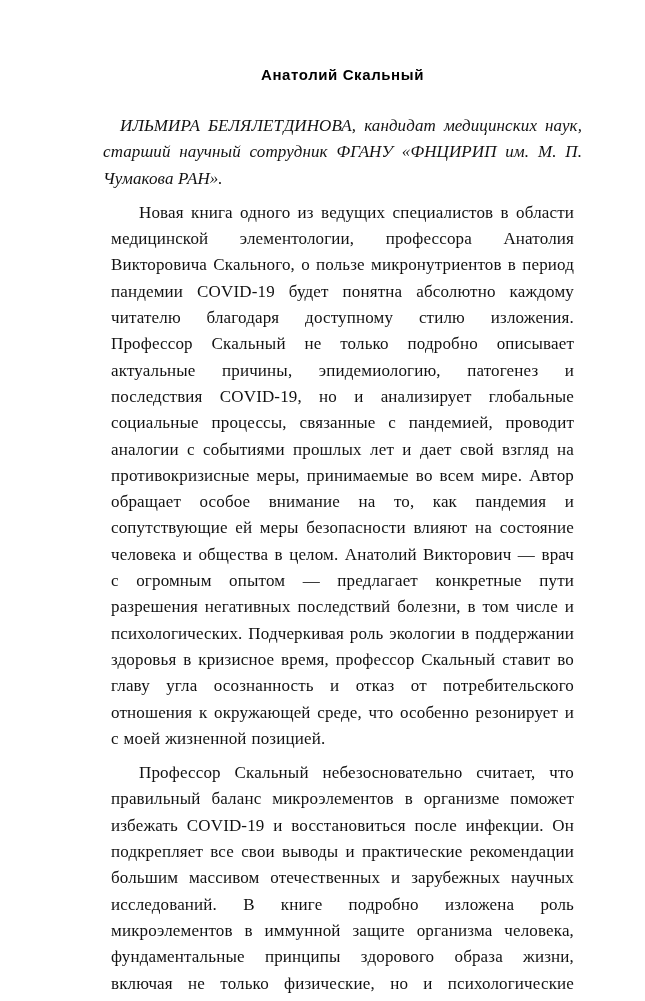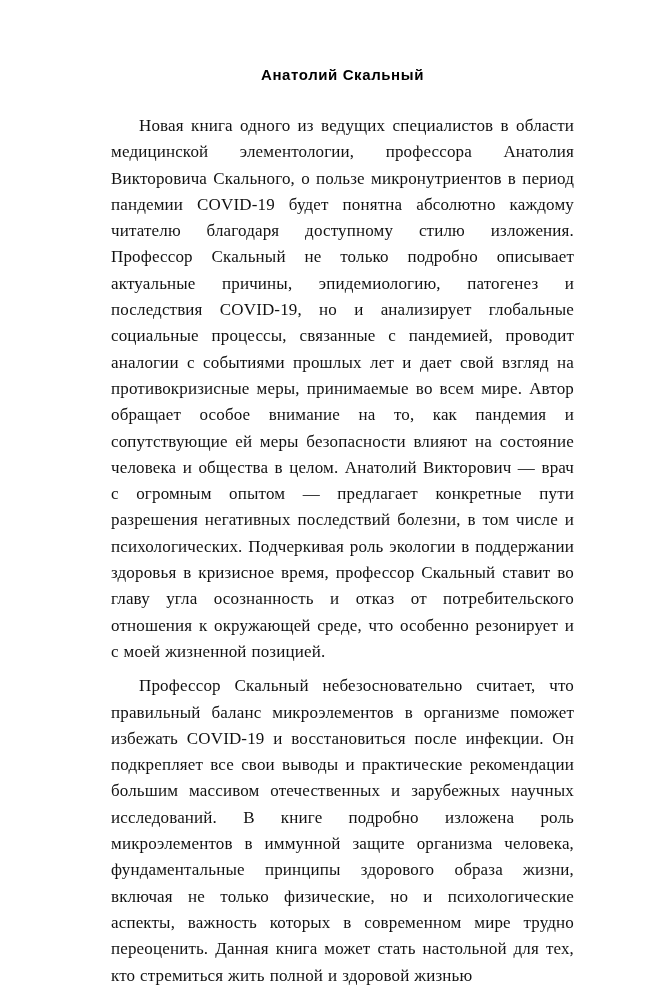--- a/index.html
+++ b/index.html
@@ -51,18 +51,19 @@
     word-spacing: 0.5px;
   }
 </style>
 </head>
 <body>
 
 <div class="page">
 
   <div class="running-header">Анатолий Скальный</div>
 
+  <p class="attribution"><span class="attr-name">ИЛЬМИРА БЕЛЯЛЕТДИНОВА,</span><span> кандидат медицинских наук, старший научный сотрудник </span><span class="attr-org">ФГАНУ «ФНЦИРИП им. М. П. Чумакова РАН».</span></p>
 
   <p class="body-para">Новая книга одного из ведущих специалистов в области медицинской элементологии, профессора Анатолия Викторовича Скального, о пользе микронутриентов в период пандемии COVID-19 будет понятна абсолютно каждому читателю благодаря доступному стилю изложения. Профессор Скальный не только подробно описывает актуальные причины, эпидемиологию, патогенез и последствия COVID-19, но и анализирует глобальные социальные процессы, связанные с пандемией, проводит аналогии с событиями прошлых лет и дает свой взгляд на противокризисные меры, принимаемые во всем мире. Автор обращает особое внимание на то, как пандемия и сопутствующие ей меры безопасности влияют на состояние человека и общества в целом. Анатолий Викторович — врач с огромным опытом — предлагает конкретные пути разрешения негативных последствий болезни, в том числе и психологических. Подчеркивая роль экологии в поддержании здоровья в кризисное время, профессор Скальный ставит во главу угла осознанность и отказ от потребительского отношения к окружающей среде, что особенно резонирует и с моей жизненной позицией.</p>
 
   <p class="body-para">Профессор Скальный небезосновательно считает, что правильный баланс микроэлементов в организме поможет избежать COVID-19 и восстановиться после инфекции. Он подкрепляет все свои выводы и практические рекомендации большим массивом отечественных и зарубежных научных исследований. В книге подробно изложена роль микроэлементов в иммунной защите организма человека, фундаментальные принципы здорового образа жизни, включая не только физические, но и психологические аспекты, важность которых в современном мире трудно переоценить. Данная книга может стать настольной для тех, кто стремиться жить полной и здоровой жизнью</p>
 
 </div>
 
 </body></html>

